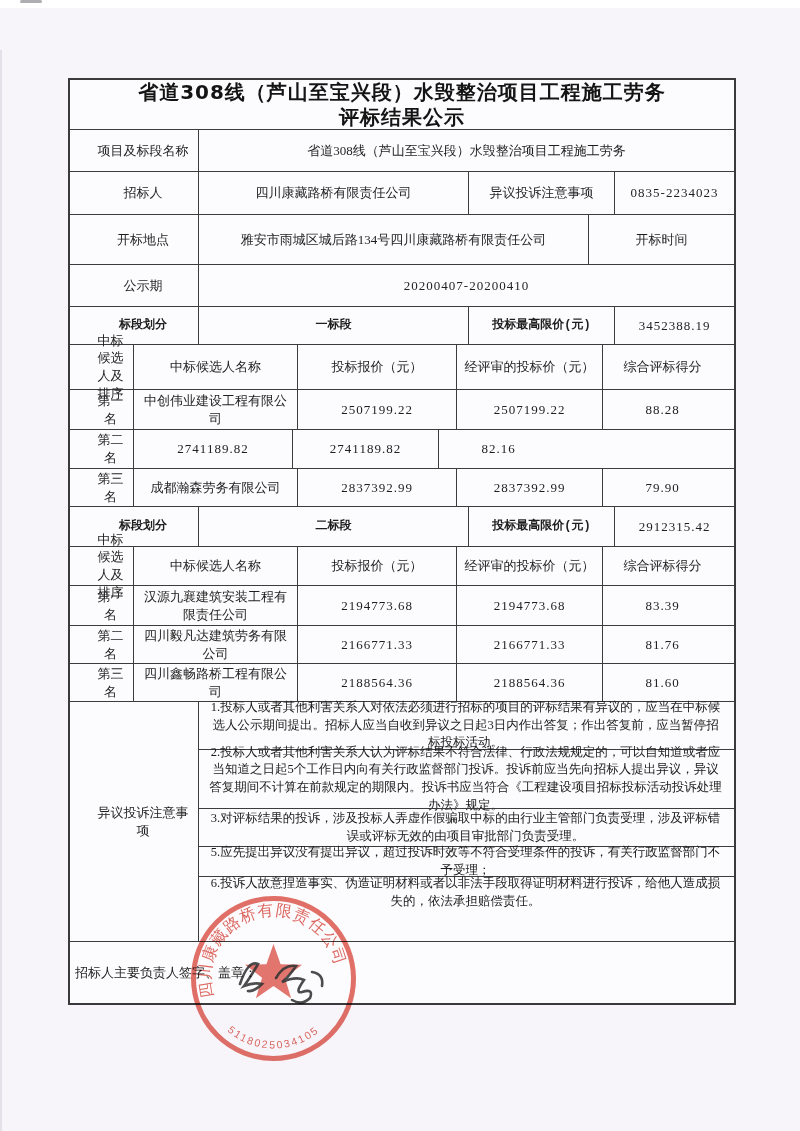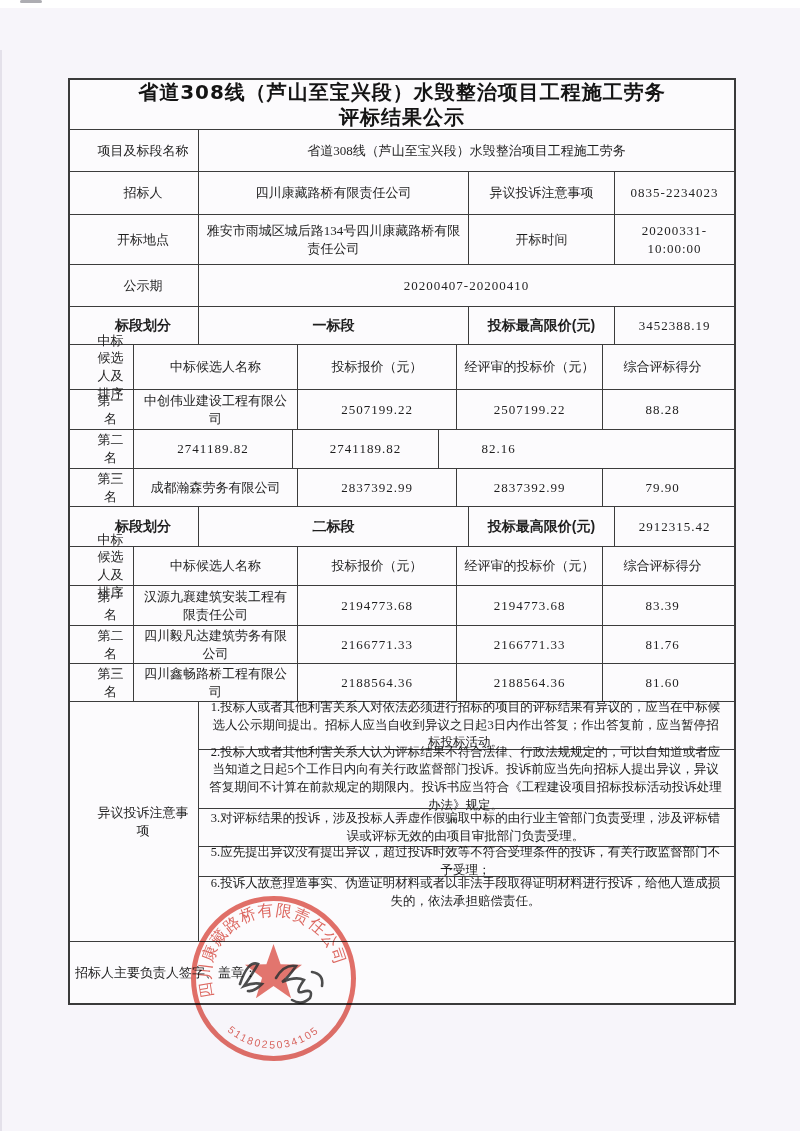--- a/index.html
+++ b/index.html
@@ -34,21 +34,21 @@
   }
   .c:first-child { border-left:none;padding-left:24px; }
   .w128{width:128px} .wfill{flex:1} .w146{width:146px} .w136{width:120px}
   .w63{width:63px} .w164{width:164px} .w159{width:159px}
 
   .title-cell {
     flex:1; display:flex; flex-direction:column; align-items:center; justify-content:center;
     font-family:"DejaVu Sans","Liberation Sans",sans-serif;
     font-weight:bold; font-size:20px; line-height:1.25; letter-spacing:1px; color:#141414;
   }
-  .bold { font-weight:bold; font-family:Liberation Sans, sans-serif; font-size:14px; }
+  .bold { font-weight:bold; font-family:Liberation Mono, monospace; font-size:12px; }
   .num { letter-spacing:1px; }
 
   .disputes-items { flex:1; display:flex; flex-direction:column; border-left:1.5px solid #3c3c3c; }
   .ditem {
     display:flex; align-items:center; text-align:center;
     border-top:1.5px solid #3c3c3c;
     padding:1px 10px 1px 8px; font-size:12.5px; line-height:1.42; color:#1a1a1a;
   }
   .ditem:first-child { border-top:none; }
 
@@ -85,21 +85,20 @@
     <div class="c w128">招标人</div>
     <div class="c wfill">四川康藏路桥有限责任公司</div>
     <div class="c w146">异议投诉注意事项</div>
     <div class="c w136 num">0835-2234023</div>
   </div>
 
   <div class="row" style="height:50px">
     <div class="c w128">开标地点</div>
     <div class="c wfill">雅安市雨城区城后路134号四川康藏路桥有限责任公司</div>
     <div class="c w146">开标时间</div>
-    <div class="c w136 num">20200331-10:00:00</div>
   </div>
 
   <div class="row" style="height:42px">
     <div class="c w128">公示期</div>
     <div class="c wfill num">20200407-20200410</div>
   </div>
 
   <div class="row" style="height:38px">
     <div class="c w128 bold">标段划分</div>
     <div class="c wfill bold">一标段</div>

